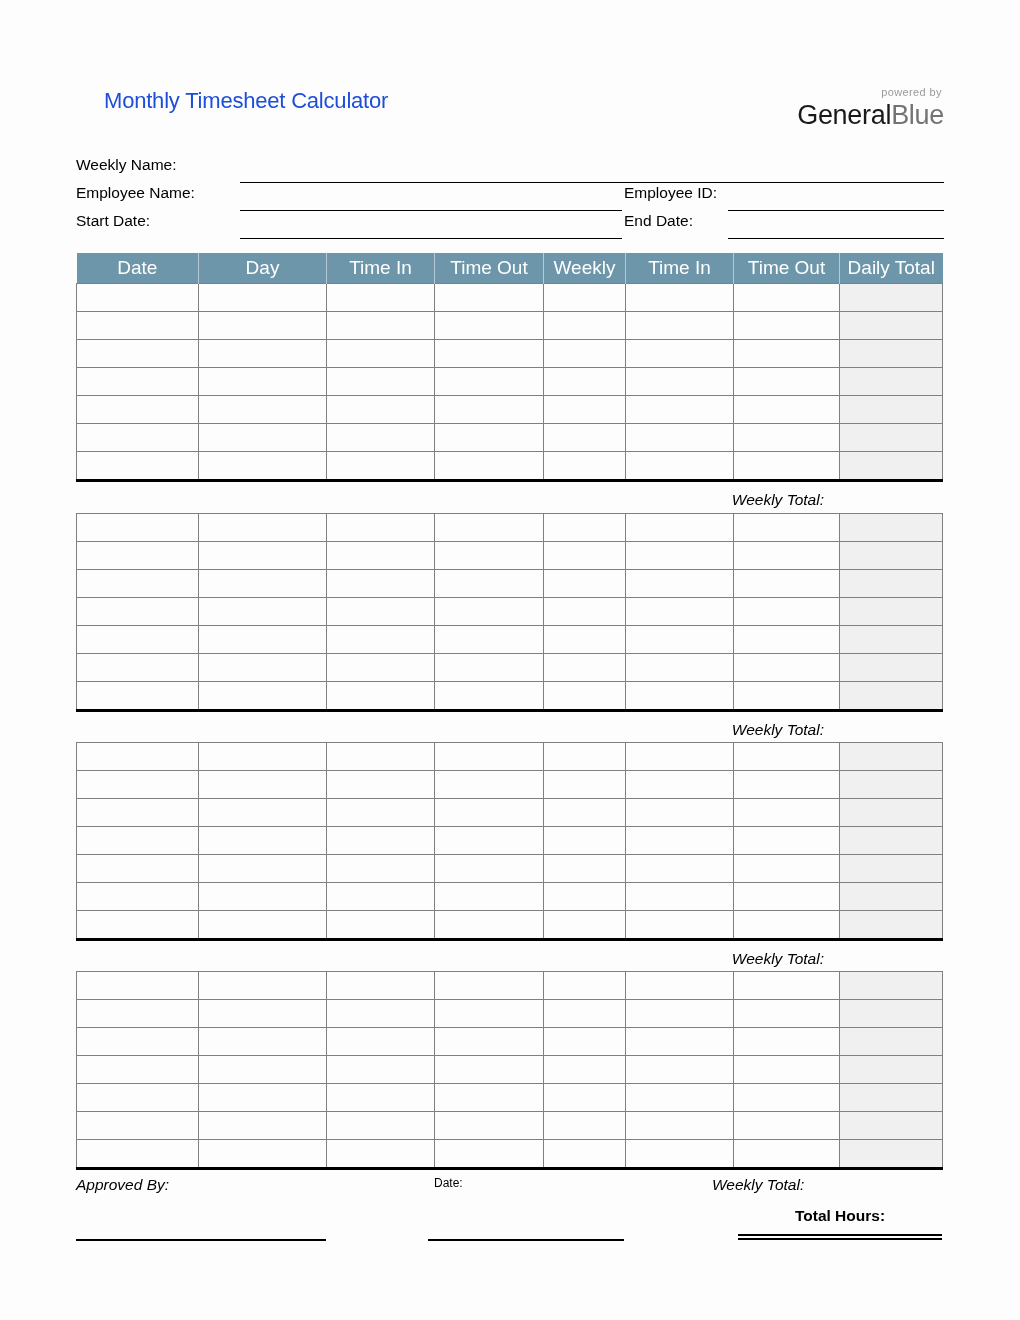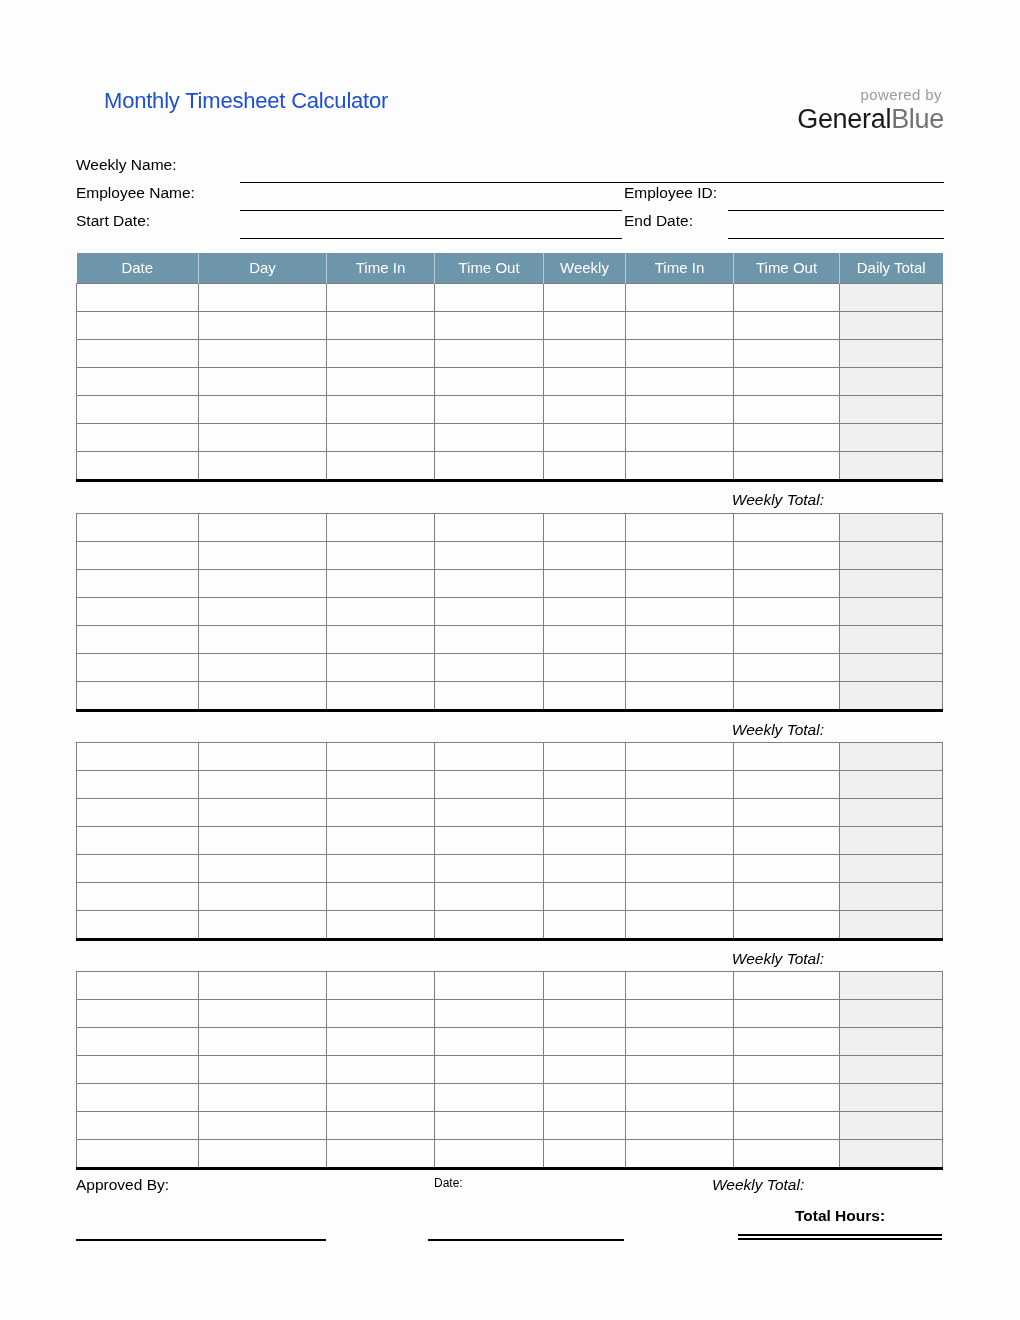--- a/index.html
+++ b/index.html
@@ -43,21 +43,21 @@
     margin-left: 28px;
   }
   .brand {
     position: absolute;
     right: 0;
     top: -1px;
     text-align: right;
     line-height: 1;
   }
   .brand-powered {
-    font-size: 15px;
+    font-size: 11px;
     color: #9a9a9a;
     letter-spacing: 0.4px;
     display: block;
     margin-bottom: 4px;
     padding-right: 2px;
   }
   .brand-name {
     font-size: 27px;
     letter-spacing: -0.3px;
     display: block;
@@ -113,21 +113,21 @@
   table.tsheet {
     border-collapse: collapse;
     table-layout: fixed;
     width: 866px;
     border-bottom: 3px solid #000;
   }
   table.tsheet th {
     background: #6d96ab;
     color: #ffffff;
     font-weight: normal;
-    font-size: 15px;
+    font-size: 19px;
     height: 30px;
     text-align: center;
     border-right: 1.5px solid #b9c9d2;
     border-bottom: none;
     padding: 0;
     line-height: 30px;
   }
   table.tsheet th:last-child { border-right: none; }
   table.tsheet td {
     height: 27px;
@@ -167,20 +167,21 @@
     position: absolute;
     left: 76px;
     top: 1176px;
     width: 866px;
     height: 70px;
   }
   .f-approved {
     position: absolute;
     left: 0; top: 0;
     font-size: 15.5px;
+    font-style: italic;
   }
   .f-date {
     position: absolute;
     left: 358px; top: 0;
     font-size: 12px;
   }
   .f-weekly {
     position: absolute;
     left: 636px; top: 0;
     font-size: 15.5px;

